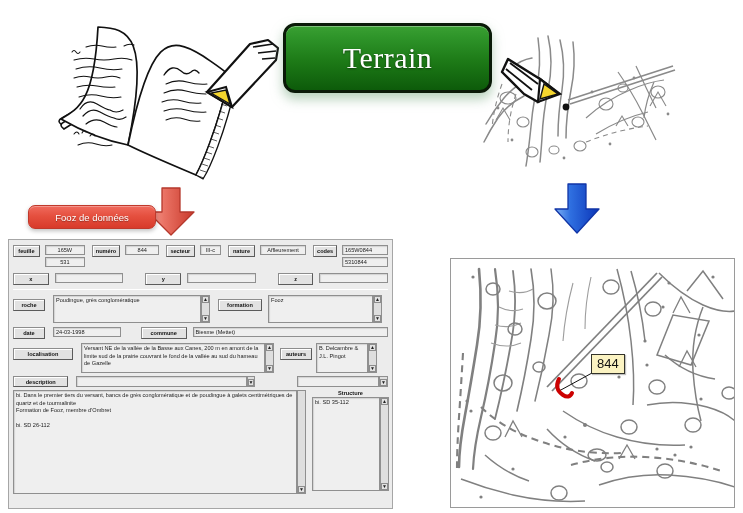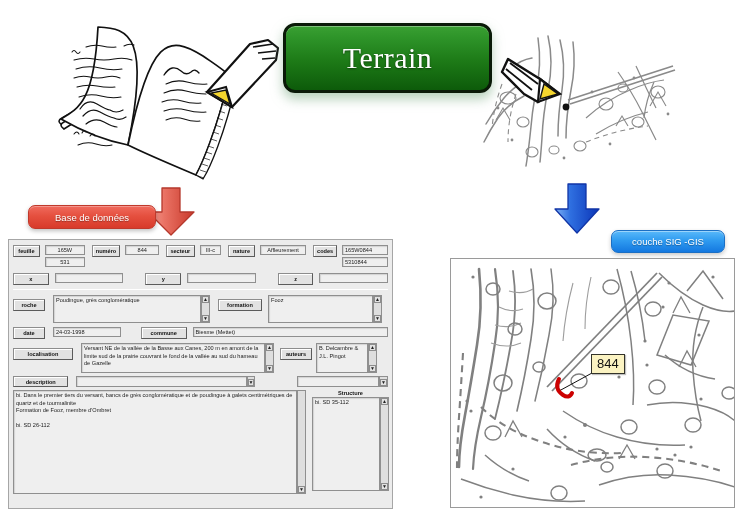--- a/index.html
+++ b/index.html
@@ -249,24 +249,21 @@
           <stop offset="0%" stop-color="#7fb3f5"></stop>
           <stop offset="35%" stop-color="#2f6fe0"></stop>
           <stop offset="100%" stop-color="#0b35b8"></stop>
         </linearGradient>
       </defs>
       <path d="M20 2 L38 2 L38 27 L51 27 L29 51 L7 27 L20 27 Z" fill="url(#gb)" stroke="#1034a6" stroke-width="1.3" stroke-linejoin="round"></path>
     </svg>
   </div>
 
   <div class="pill pill-db">
-    <span>Base de données</span>
-  </div>
-  <div class="pill pill-gis">
-    <span>couche SIG -GIS</span>
+    <span>Fooz de données</span>
   </div>
 
   <div class="gismap">
     <svg width="285" height="250" viewBox="0 0 285 250">
 
       <g stroke="#808080" fill="none" stroke-linecap="round">
         <path d="M28 10 q4 40 -2 76 q-6 38 -12 70 q-6 32 -6 52" stroke-width="2.6"></path>
         <path d="M44 10 q6 38 0 74 q-6 40 -14 74 q-7 30 -8 52" stroke-width="2.2"></path>
         <path d="M62 12 q5 36 -2 72 q-7 40 -16 76" stroke-width="1.8"></path>
         <path d="M80 10 q6 34 0 70 q-6 38 -14 72" stroke-width="1.6"></path>

